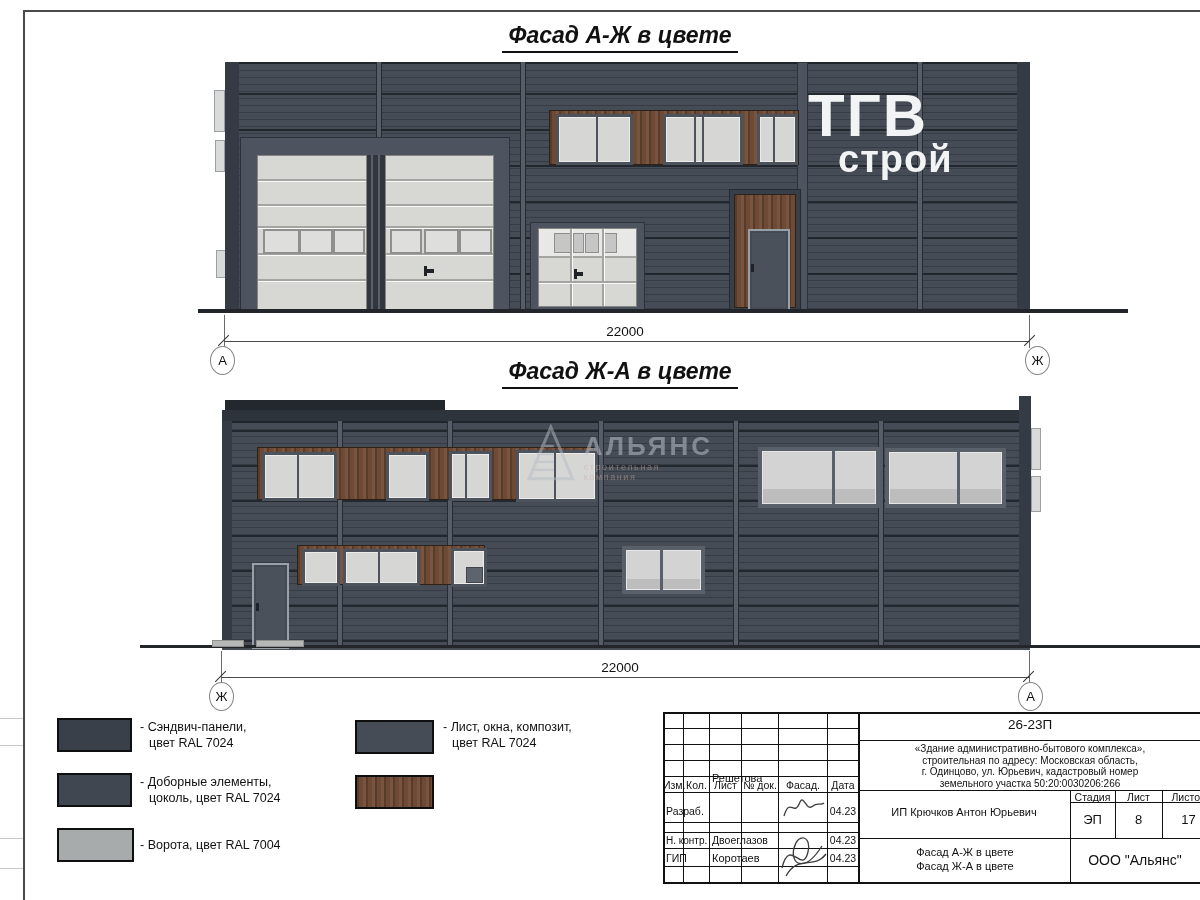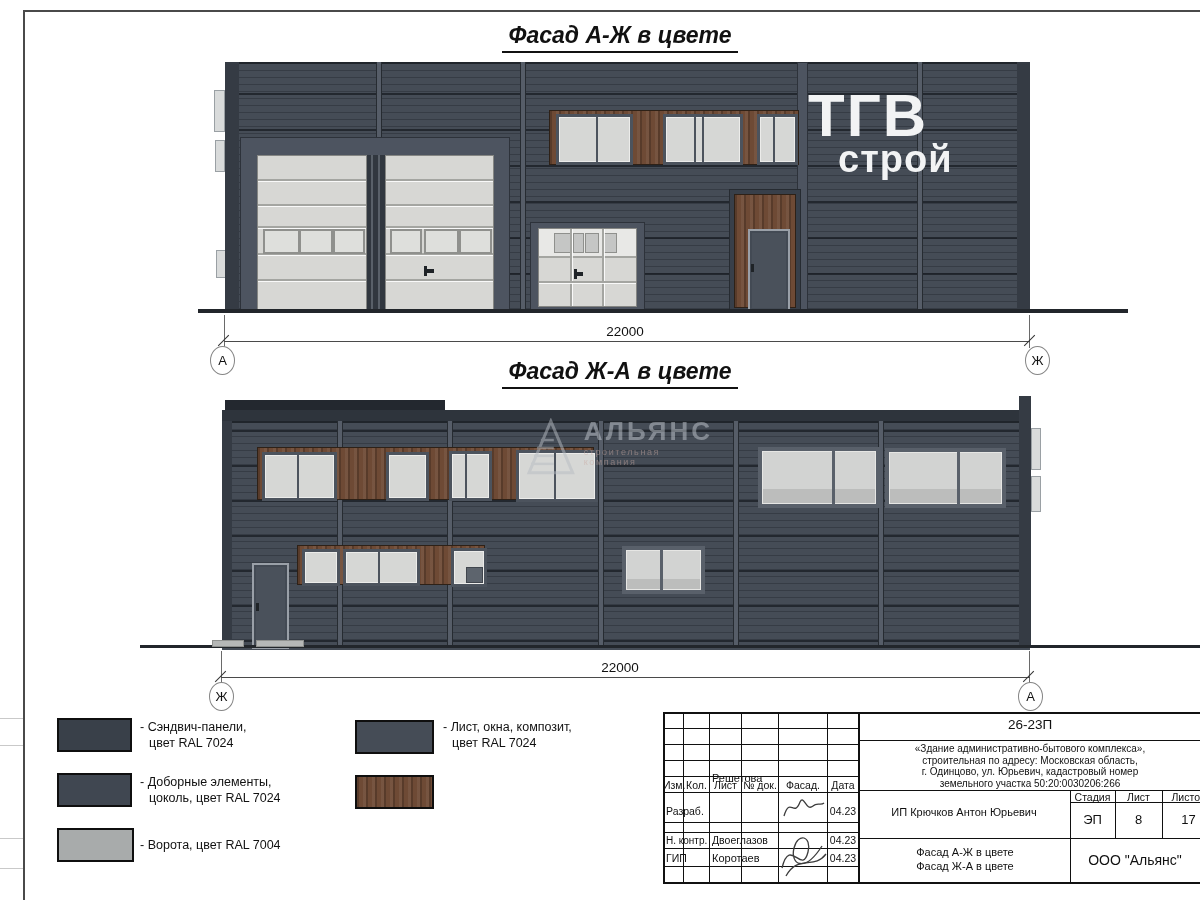--- a/index.html
+++ b/index.html
@@ -34,21 +34,21 @@
   .titlewrap{text-align:center;}
   .dimline{background:#4a4a4a;}
   .extline{background:#6a6a6a;}
   .tick{width:15px;height:1px;background:#333;transform:rotate(-45deg);}
   .dimlabel{font-size:13.5px;text-align:center;}
   .axis{width:23px;height:27px;border:1px solid #858585;border-radius:50%;background:#fff;text-align:center;font-size:13px;line-height:27px;}
   
   .sign1{font-weight:bold;font-size:60px;line-height:1;letter-spacing:2px;color:#f2f3f4;}
   .sign2{font-weight:bold;font-size:38px;line-height:1;letter-spacing:1px;color:#f2f3f4;margin-left:28px;}
   
-  .watermark{display:flex;gap:8px;align-items:flex-start;opacity:0.5;}
+  .watermark{display:flex;gap:8px;align-items:flex-end;opacity:0.5;}
   .wm-name{font-weight:bold;font-size:26px;letter-spacing:3px;color:#c3c9d0;line-height:1;}
   .wm-sub{font-size:9px;letter-spacing:1.6px;color:#c9a9a1;margin-top:3px;}
   
   .swatch{border:2px solid #0f0f0f;}
   .sw-dark1{background:#394049;}
   .sw-dark2{background:#404751;}
   .sw-dark3{background:#454c56;}
   .sw-light{background:#a8abab;}
   .lgtext{font-size:12.5px;line-height:1.3;}
   .lg-l2{padding-left:9px;}

